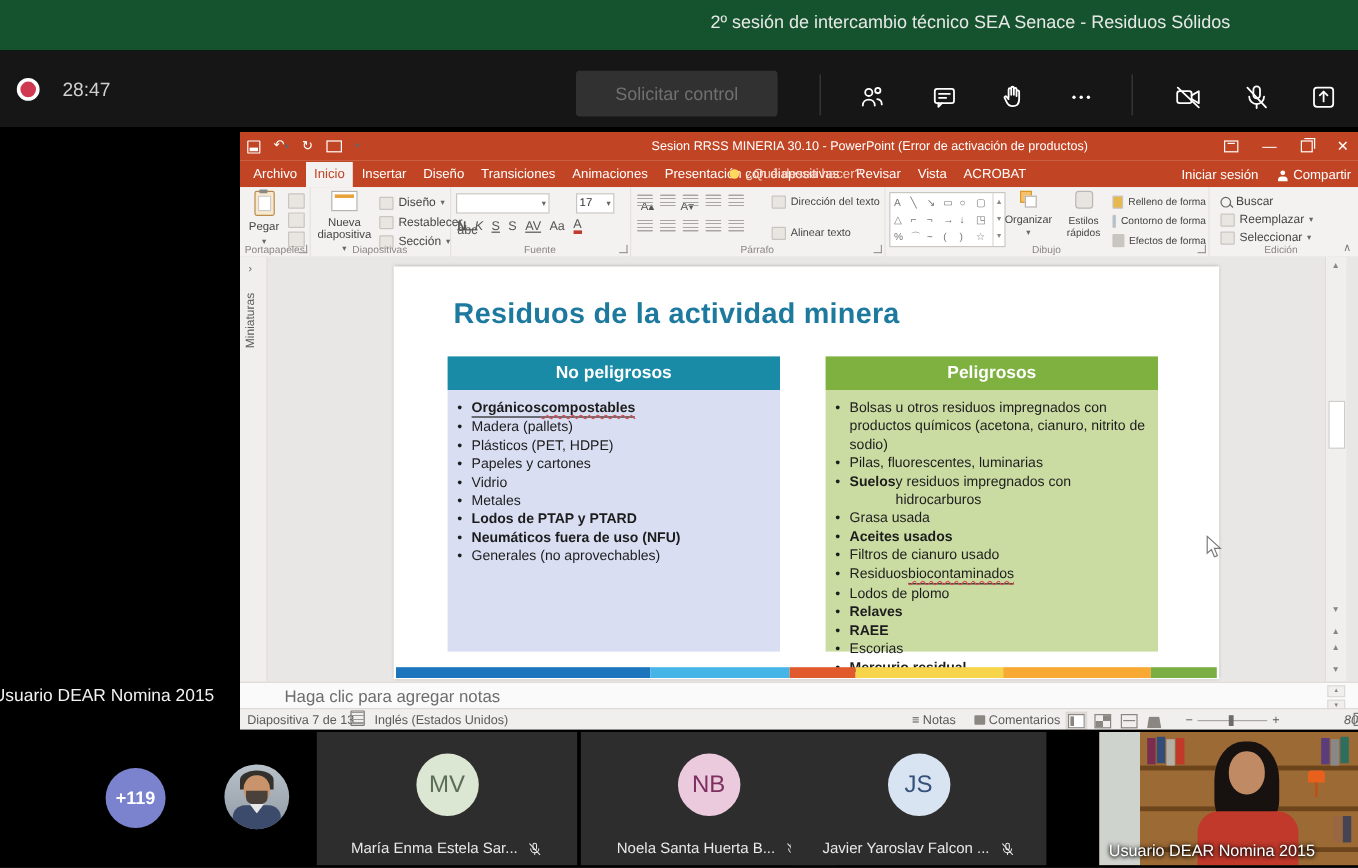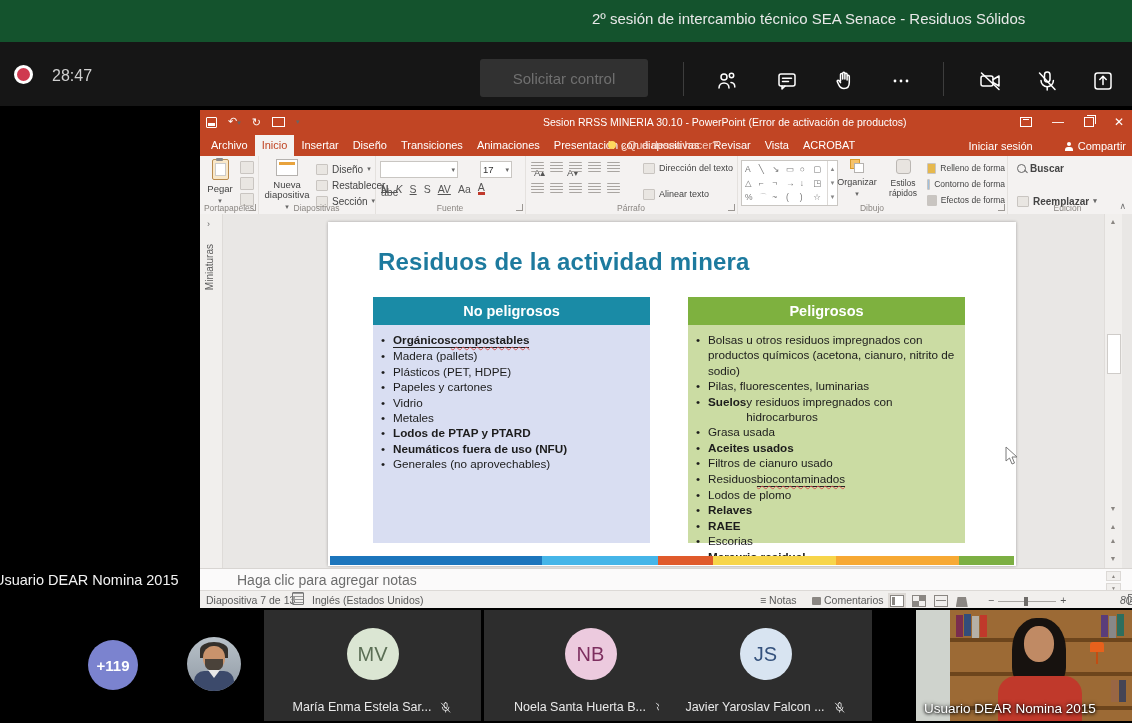--- a/index.html
+++ b/index.html
@@ -36,21 +36,21 @@
   .rest-ic::before{content:"";position:absolute;left:2px;top:-3px;width:8px;height:8px;border:1px solid #fff;border-bottom:none;border-left:none;}
   .ribopt-ic{display:inline-block;width:10px;height:8px;border:1px solid #fff;position:relative;}
   .ribopt-ic::after{content:"";position:absolute;left:2px;top:1px;width:6px;height:1px;background:#fff;}
 
   .ppt-menubar{position:absolute;top:24px;left:0;right:0;height:22px;background:#c14524;}
   .tabs{position:absolute;left:4px;bottom:0;display:flex;align-items:flex-end;}
   .tab{color:#fff;font-size:11px;padding:4px 7px 5px;white-space:nowrap;cursor:pointer;}
   .tab.active{background:#f4f2f1;color:#c14524;}
   .tellme{position:absolute;left:408px;bottom:5px;display:flex;align-items:center;gap:5px;color:#f6d0c2;font-size:11px;cursor:pointer;}
   .bulb{width:8px;height:8px;border-radius:50%;background:#ffd75e;display:inline-block;}
-  .menubar-right{position:absolute;right:6px;bottom:4px;display:flex;gap:32px;align-items:center;color:#fff;font-size:11px;}
+  .menubar-right{position:absolute;right:6px;bottom:4px;display:flex;gap:16px;align-items:center;color:#fff;font-size:11px;}
   .menubar-right .item{display:flex;gap:5px;align-items:center;cursor:pointer;}
   .mini-person{display:inline-block;width:8px;height:9px;position:relative;}
   .mini-person::before{content:"";position:absolute;left:2px;top:0;width:4px;height:4px;border-radius:50%;background:#fff;}
   .mini-person::after{content:"";position:absolute;left:0;bottom:0;width:8px;height:4px;border-radius:3px 3px 0 0;background:#fff;}
 
   
   .ppt-ribbon{position:absolute;top:46px;left:0;right:0;height:58px;background:#f4f2f1;border-bottom:1px solid #d3d0cd;font-size:10px;color:#444;}
   .rgroup{position:absolute;top:0;bottom:0;border-right:1px solid #e4e1de;}
   .glabel{position:absolute;bottom:1px;left:0;right:0;text-align:center;font-size:8.5px;color:#8a8682;white-space:nowrap;}
   .dlg{position:absolute;right:2px;bottom:3px;width:6px;height:6px;border-right:1px solid #9b9793;border-bottom:1px solid #9b9793;}
@@ -415,21 +415,21 @@
             <span class="smallrow" style="font-size:8.5px;">
                 <span class="mini-ic" style="background:#c9c5c1;"></span>
                 <span>Efectos de forma</span>
               </span>
           </div>
           <div class="glabel">Dibujo</div>
           <span class="dlg"></span>
         </div>
 
         <div class="rgroup" style="left:807px;width:121px;border-right:none;">
-          <div class="minicol" style="left:10px;top:5px;gap:19px;font-weight:bold;">
+          <div class="minicol" style="left:10px;top:5px;gap:1px;">
             <span class="smallrow">
                 <span class="lens"></span>
                 <span>Buscar</span>
               </span>
             <span class="smallrow">
                 <span class="mini-ic"></span>
                 <span>Reemplazar</span>
                 <span class="caret">▾</span>
               </span>
             <span class="smallrow">

